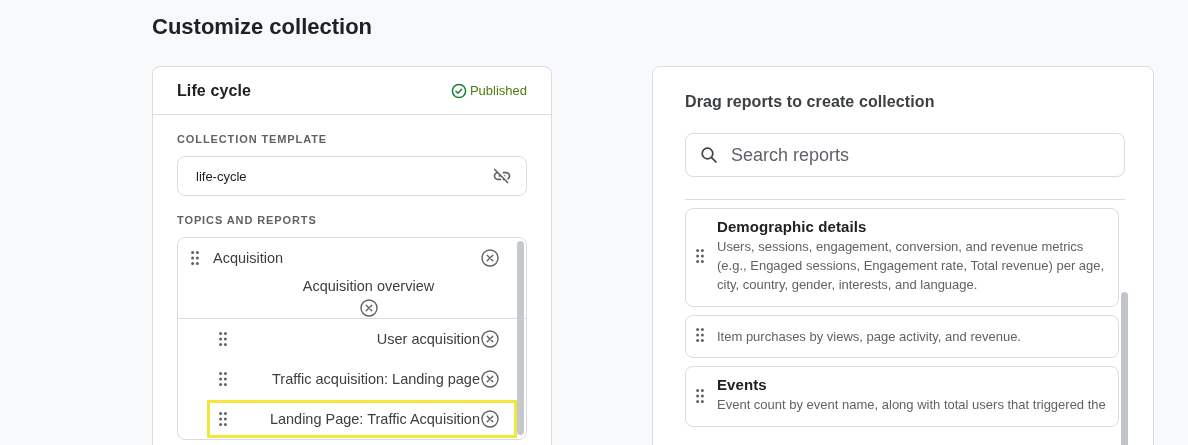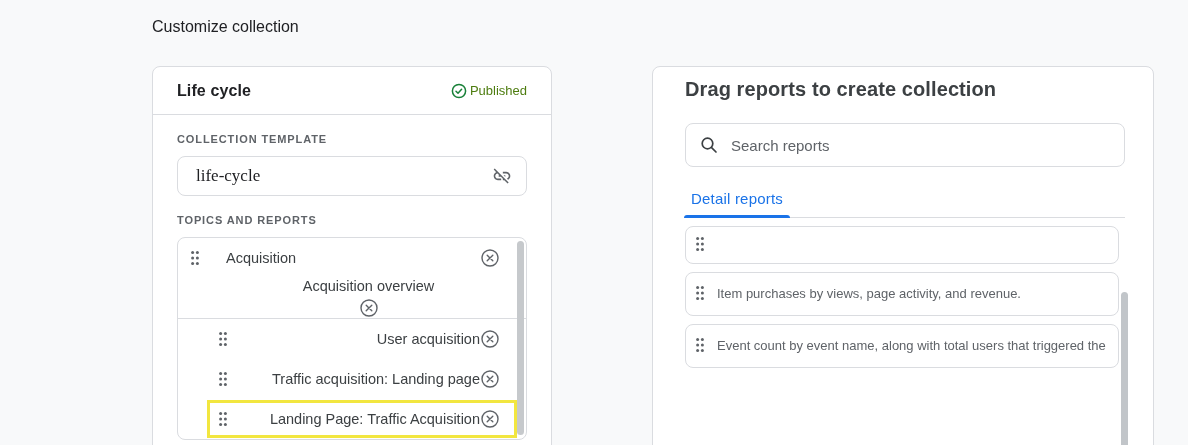--- a/index.html
+++ b/index.html
@@ -4,21 +4,21 @@
 <style>
   html, body { margin:0; padding:0; overflow:hidden; }
   body {
     width:1188px; height:445px; position:relative;
     background:#f8f9fa;
     font-family:"Liberation Sans", sans-serif;
     color:#202124;
   }
   .page-title {
     position:absolute; left:152px; top:13px;
-    font-size:16px; line-height:28px; color:#202124; font-weight:400;
+    font-size:22px; line-height:28px; color:#202124; font-weight:700;
   }
   .card {
     position:absolute; top:66px; background:#fff;
     border:1px solid #dadce0; border-radius:8px; box-sizing:border-box;
   }
   .card-left  { left:152px; width:400px; height:420px; }
   .card-right { left:652px; width:502px; height:420px; }
 
   
   .lc-header {
@@ -30,56 +30,56 @@
   .section-label {
     margin:18px 24px 0; font-size:11px; font-weight:700;
     letter-spacing:.9px; color:#5f6368;
   }
   .template-field {
     margin:11px 24px 0; height:40px; box-sizing:border-box;
     border:1px solid #dadce0; border-radius:8px;
     display:flex; align-items:center; padding:0 14px 0 16px; gap:8px;
   }
   .template-field input {
-    border:none; outline:none; flex:1; font-size:17px; color:#202124;
-    font-family:Liberation Serif, serif; background:transparent;
+    border:none; outline:none; flex:1; font-size:13px; color:#202124;
+    font-family:Liberation Sans, sans-serif; background:transparent;
   }
   .topics-box {
     margin:11px 24px 0; border:1px solid #dadce0; border-radius:8px;
     position:relative; overflow:hidden;
   }
   .topic-row { height:40px; display:flex; align-items:center; padding-right:26px; position:relative; }
   .pl-topic    { padding-left:12px; }
   .pl-overview { padding-left:59px;flex-direction:column; }
   .pl-detail   { padding-left:40px;text-align:right; }
   .row-label { flex:1; font-size:14.5px; color:#3c4043; }
-  .handle + .row-label { margin-left:26px; }
+  .handle + .row-label { margin-left:13px; }
   .list-divider { border-top:1px solid #dadce0; }
   .remove-btn { display:flex; align-items:center; cursor:pointer; background:none; border:none; padding:0; }
   .handle { display:flex; align-items:center; cursor:grab; }
   .highlight-outline {
     position:absolute; left:29px; right:9px; top:1px; bottom:1px;
     border:3px solid #f2e63f; pointer-events:none; box-sizing:border-box;
   }
   .scroll-thumb {
     position:absolute; width:7px; border-radius:4px; background:#c6c9cc;
   }
   .thumb-left  { top:3px; right:2px; height:194px; }
   .thumb-right { top:225px; right:25px; height:240px; background:#c1c5c9; }
 
   
   .rc-inner { padding:0 28px 0 32px; }
-  .rc-title { margin-top:11px; font-size:20px; font-weight:700; color:#3c4043; letter-spacing:.1px; }
+  .rc-title { margin-top:26px; font-size:16px; font-weight:700; color:#3c4043; letter-spacing:.1px; }
   .search-box {
     margin-top:22px; height:44px; box-sizing:border-box;
     border:1px solid #dadce0; border-radius:8px;
     display:flex; align-items:center; padding:0 14px; gap:11px;
   }
   .search-box input {
-    border:none; outline:none; flex:1; font-size:15px; color:#737373;
+    border:none; outline:none; flex:1; font-size:18px; color:#737373;
     font-family:inherit; background:transparent;
   }
   .search-box input::placeholder { color:#5f6368; }
   .tabs { margin-top:22px; display:flex; gap:34px; border-bottom:1px solid #dadce0; }
   .tab {
     padding-bottom:10px; font-size:15px; color:#3c4043; position:relative;
     cursor:pointer; background:none; border:none; font-family:inherit; letter-spacing:.2px;
   }
   .tab.active { color:#1a73e8; }
   .tab.active::after {
@@ -236,36 +236,39 @@
       <span>
         <svg width="18" height="18" viewBox="0 0 18 18">
           <circle cx="7.5" cy="7.5" r="5.3" fill="none" stroke="#3c4043" stroke-width="1.7"></circle>
           <path d="M11.6 11.6L16 16" stroke="#3c4043" stroke-width="1.7" stroke-linecap="round"></path>
         </svg>
       </span>
       <input type="text" placeholder="Search reports" style="">
     </div>
 
     <div class="tabs">
-      <button class="tab active">Detail reports</button>
     </div>
 
     <div class="reports">
 
       <div class="report-card">
         <span class="handle">
           <svg width="10" height="16" viewBox="0 0 10 16" fill="#5f6368">
             <circle cx="2.6" cy="2.6" r="1.5"></circle>
               <circle cx="7.4" cy="2.6" r="1.5"></circle>
             <circle cx="2.6" cy="8" r="1.5"></circle>
               <circle cx="7.4" cy="8" r="1.5"></circle>
             <circle cx="2.6" cy="13.4" r="1.5"></circle>
               <circle cx="7.4" cy="13.4" r="1.5"></circle>
           </svg>
         </span>
+        <div class="report-text">
+          <div class="report-title">Demographic details</div>
+          <div class="report-desc">Users, sessions, engagement, conversion, and revenue metrics (e.g., Engaged sessions, Engagement rate, Total revenue) per age, city, country, gender, interests, and language.</div>
+        </div>
       </div>
 
       <div class="report-card">
         <span class="handle">
           <svg width="10" height="16" viewBox="0 0 10 16" fill="#5f6368">
             <circle cx="2.6" cy="2.6" r="1.5"></circle>
               <circle cx="7.4" cy="2.6" r="1.5"></circle>
             <circle cx="2.6" cy="8" r="1.5"></circle>
               <circle cx="7.4" cy="8" r="1.5"></circle>
             <circle cx="2.6" cy="13.4" r="1.5"></circle>
@@ -282,20 +285,21 @@
           <svg width="10" height="16" viewBox="0 0 10 16" fill="#5f6368">
             <circle cx="2.6" cy="2.6" r="1.5"></circle>
               <circle cx="7.4" cy="2.6" r="1.5"></circle>
             <circle cx="2.6" cy="8" r="1.5"></circle>
               <circle cx="7.4" cy="8" r="1.5"></circle>
             <circle cx="2.6" cy="13.4" r="1.5"></circle>
               <circle cx="7.4" cy="13.4" r="1.5"></circle>
           </svg>
         </span>
         <div class="report-text">
+          <div class="report-title">Events</div>
           <div class="report-desc">Event count by event name, along with total users that triggered the</div>
         </div>
       </div>
 
     </div>
   </div>
   <div class="scroll-thumb thumb-right"></div>
 </div>
 
 </body></html>

